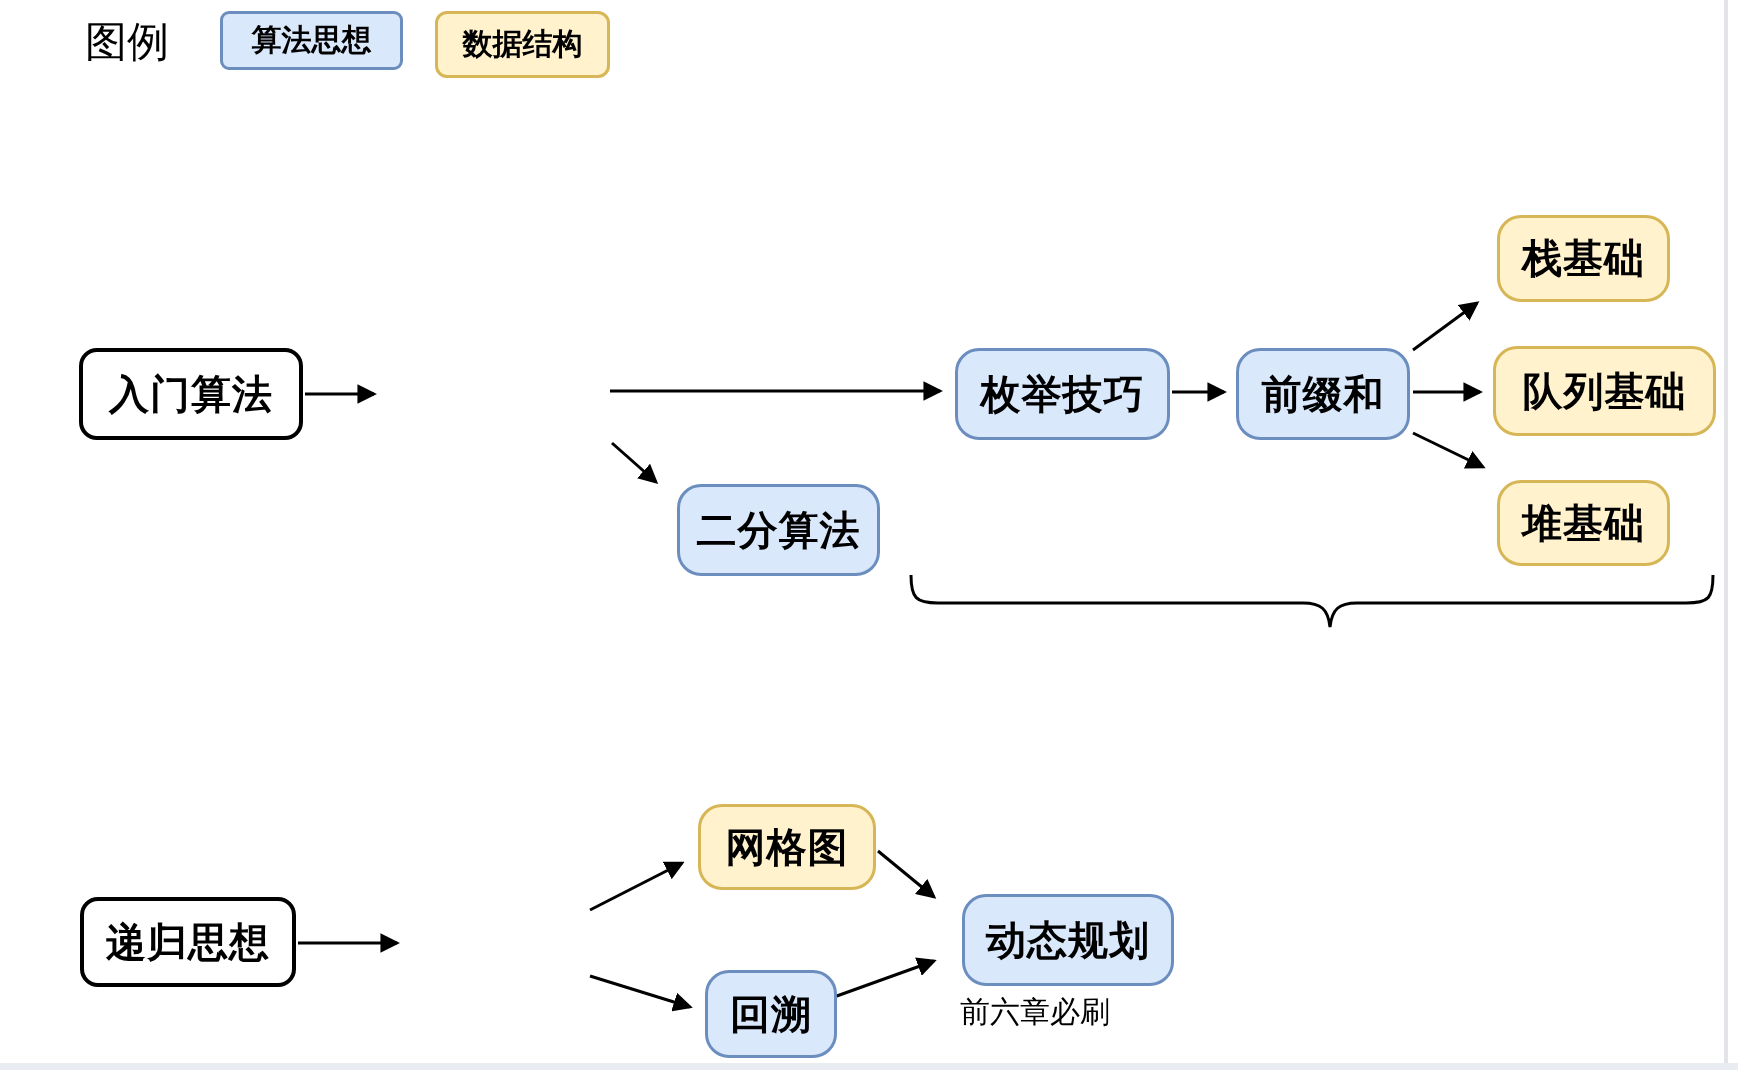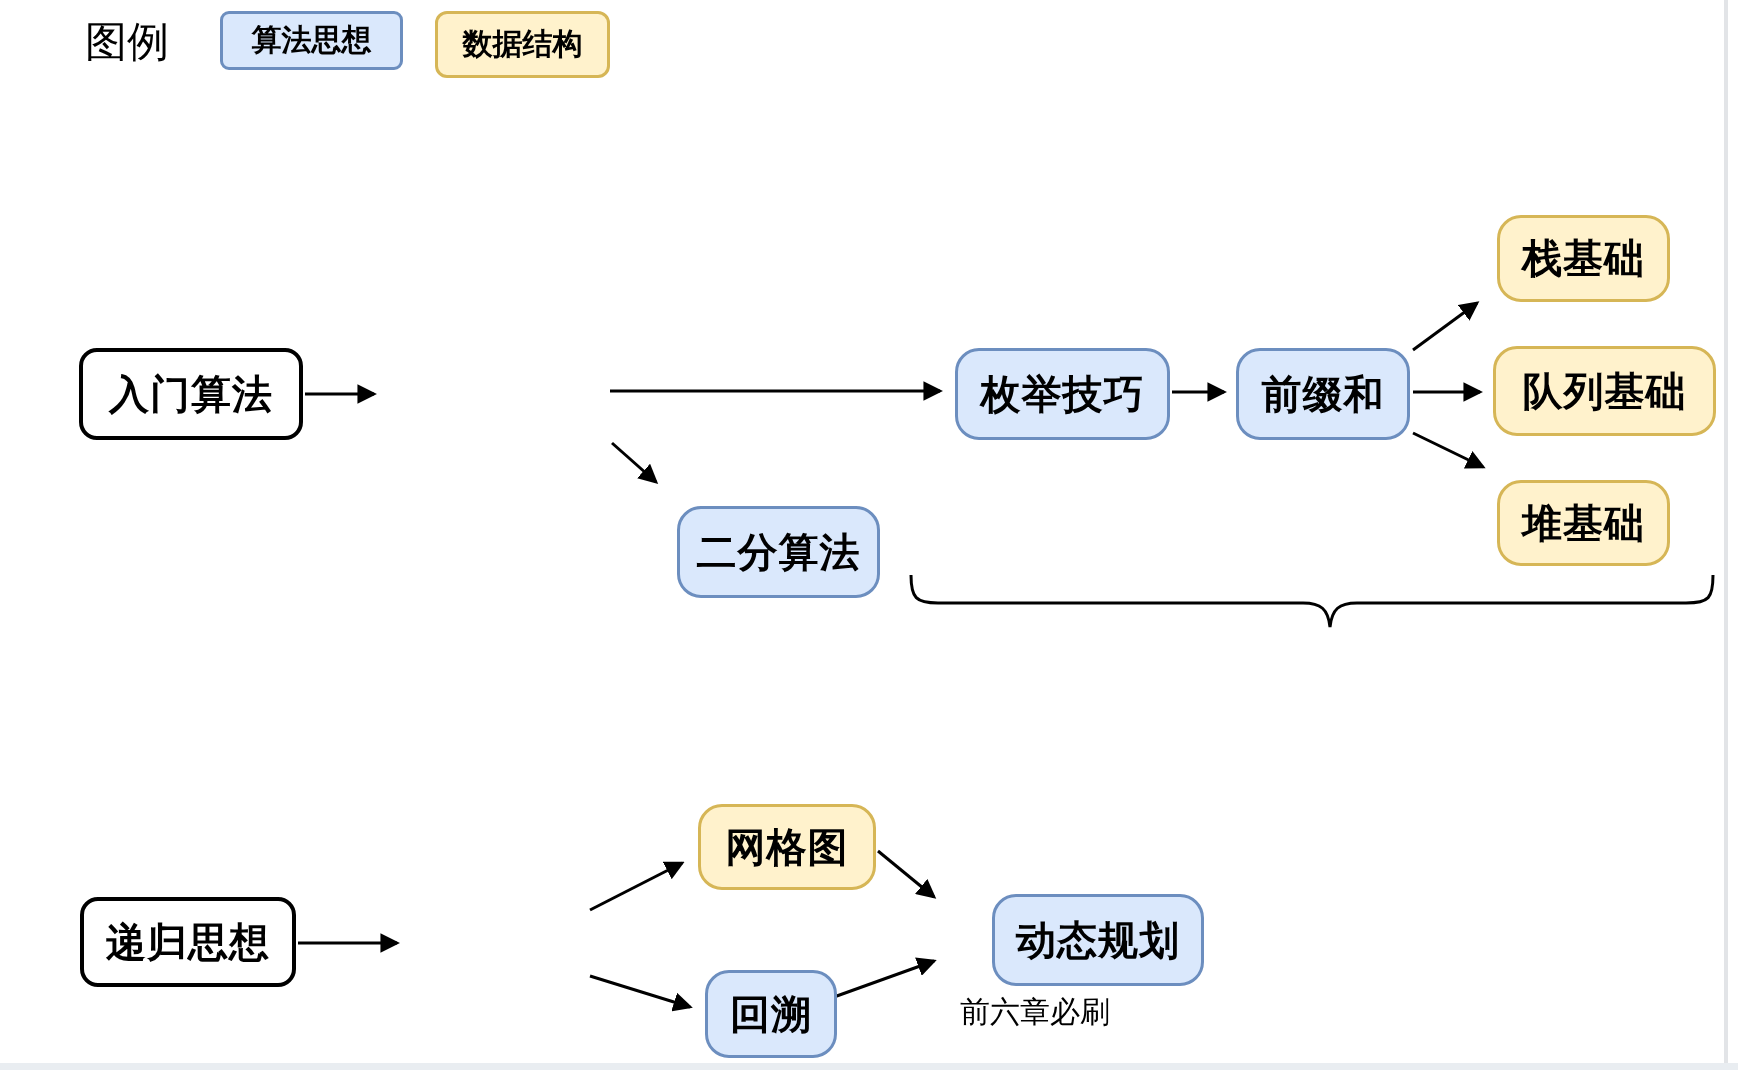--- a/index.html
+++ b/index.html
@@ -53,29 +53,29 @@
       <path d="M911,575 C911,598 916,603 938,603 L1303,603 C1321,603 1328,609 1330,627
                C1332,609 1339,603 1357,603 L1686,603 C1709,603 1713,598 1713,575"></path>
     </g>
   </svg>
 
   <div class="legend-title" style="left:85px;top:14px;">图例</div>
   <div class="chip algorithm" style="left:220px;top:11px;width:183px;height:59px;border-radius:9px;">算法思想</div>
   <div class="chip data-structure" style="left:435px;top:11px;width:175px;height:67px;">数据结构</div>
 
   <div class="node neutral" style="left:79px;top:348px;width:224px;height:92px;">入门算法</div>
-  <div class="node algorithm" style="left:677px;top:484px;width:203px;height:92px;margin-top:22px;">二分算法</div>
+  <div class="node algorithm" style="left:677px;top:484px;width:203px;height:92px;">二分算法</div>
   <div class="node algorithm" style="left:955px;top:348px;width:215px;height:92px;">枚举技巧</div>
   <div class="node algorithm" style="left:1236px;top:348px;width:174px;height:92px;">前缀和</div>
   <div class="node data-structure" style="left:1497px;top:215px;width:173px;height:87px;">栈基础</div>
   <div class="node data-structure" style="left:1493px;top:346px;width:223px;height:90px;">队列基础</div>
   <div class="node data-structure" style="left:1497px;top:480px;width:173px;height:86px;">堆基础</div>
 
   <div class="node neutral" style="left:80px;top:897px;width:216px;height:90px;">递归思想</div>
   <div class="node data-structure" style="left:698px;top:804px;width:178px;height:86px;">网格图</div>
   <div class="node algorithm" style="left:705px;top:970px;width:132px;height:88px;">回溯</div>
-  <div class="node algorithm" style="left:992px;top:894px;width:212px;height:92px;font-family:Liberation Mono, monospace;">动态规划</div>
+  <div class="node algorithm" style="left:962px;top:894px;width:212px;height:92px;font-family:Liberation Mono, monospace;">动态规划</div>
 
   <div class="note" style="left:890px;top:992px;width:290px;">前六章必刷</div>
 
   <div class="canvas-edge-right" style="left:1724px;right:auto;"></div>
   <div class="canvas-edge-bottom"></div>
 </div>
 
 </body></html>

